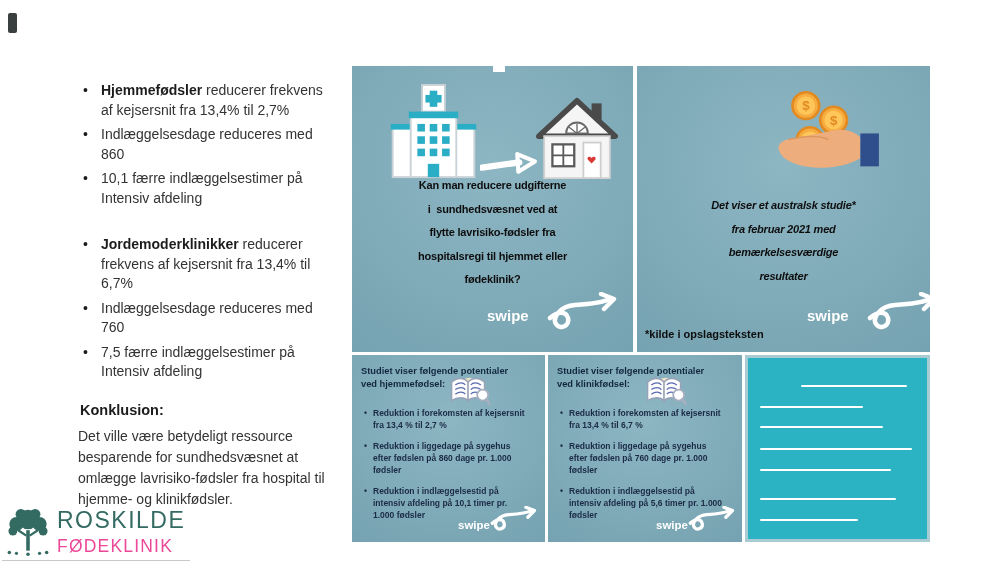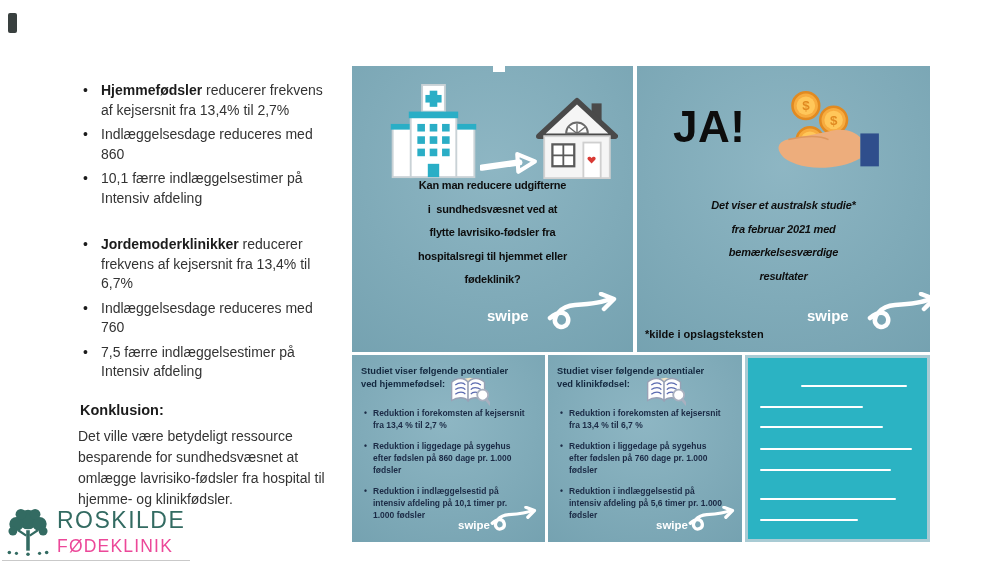--- a/index.html
+++ b/index.html
@@ -183,21 +183,20 @@
         </div>
 
       <div class="swipe swipe-big s1">swipe</div>
       <svg class="sa1" width="72" height="50" viewBox="0 0 72 50">
         <path d="M3 26 C11 19 19 19 21 26 C23 34 13 38 9 32 C5 26 13 14 28 13 C43 12 55 11 63 7" fill="none" stroke="#fff" stroke-width="4.5" stroke-linecap="round"></path>
         <polyline points="54,2 67,7 57,17" fill="none" stroke="#fff" stroke-width="4.5" stroke-linejoin="round" stroke-linecap="round"></polyline>
       </svg>
     </div>
 
     <div class="panel p2">
-      <div class="ja">JA!</div>
 
       <svg class="coins" width="108" height="95" viewBox="0 0 105 92">
         <g>
           <circle cx="30" cy="17" r="13" fill="#F7AC3F" stroke="#E18A21" stroke-width="2.5"></circle>
           <circle cx="30" cy="17" r="9" fill="#FFC75A"></circle>
           <text x="30" y="21.5" font-size="13" font-weight="bold" fill="#E18A21" text-anchor="middle" font-family="Liberation Sans, sans-serif">$</text>
           <circle cx="57" cy="31" r="13" fill="#F7AC3F" stroke="#E18A21" stroke-width="2.5"></circle>
           <circle cx="57" cy="31" r="9" fill="#FFC75A"></circle>
           <text x="57" y="35.5" font-size="13" font-weight="bold" fill="#E18A21" text-anchor="middle" font-family="Liberation Sans, sans-serif">$</text>
           <circle cx="34" cy="51" r="13" fill="#F7AC3F" stroke="#E18A21" stroke-width="2.5"></circle>

